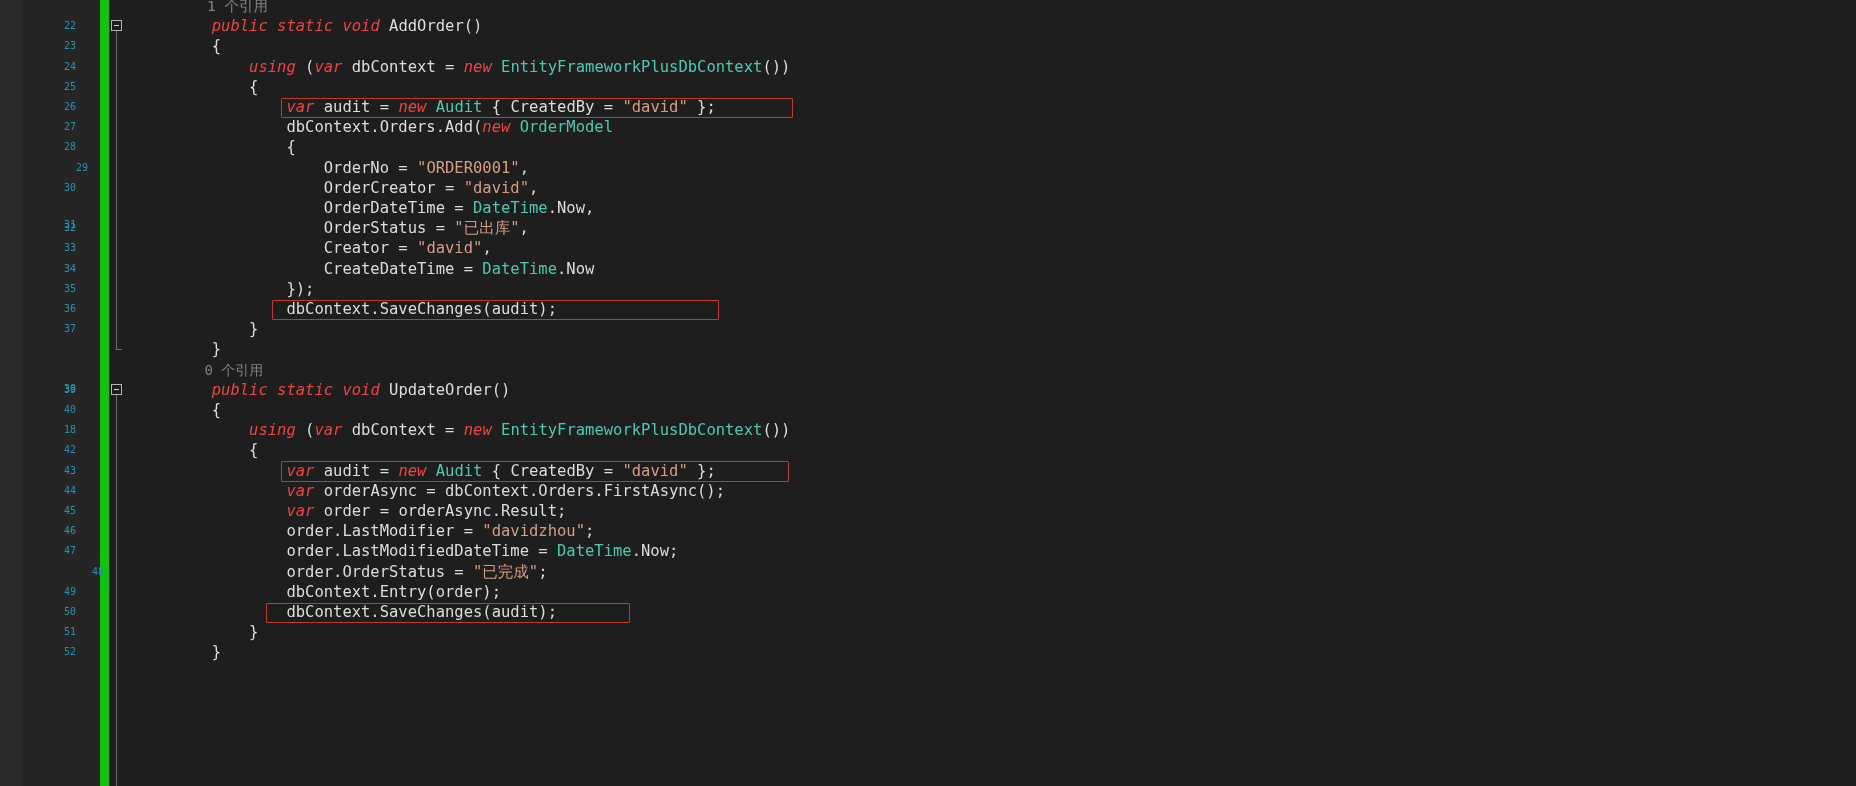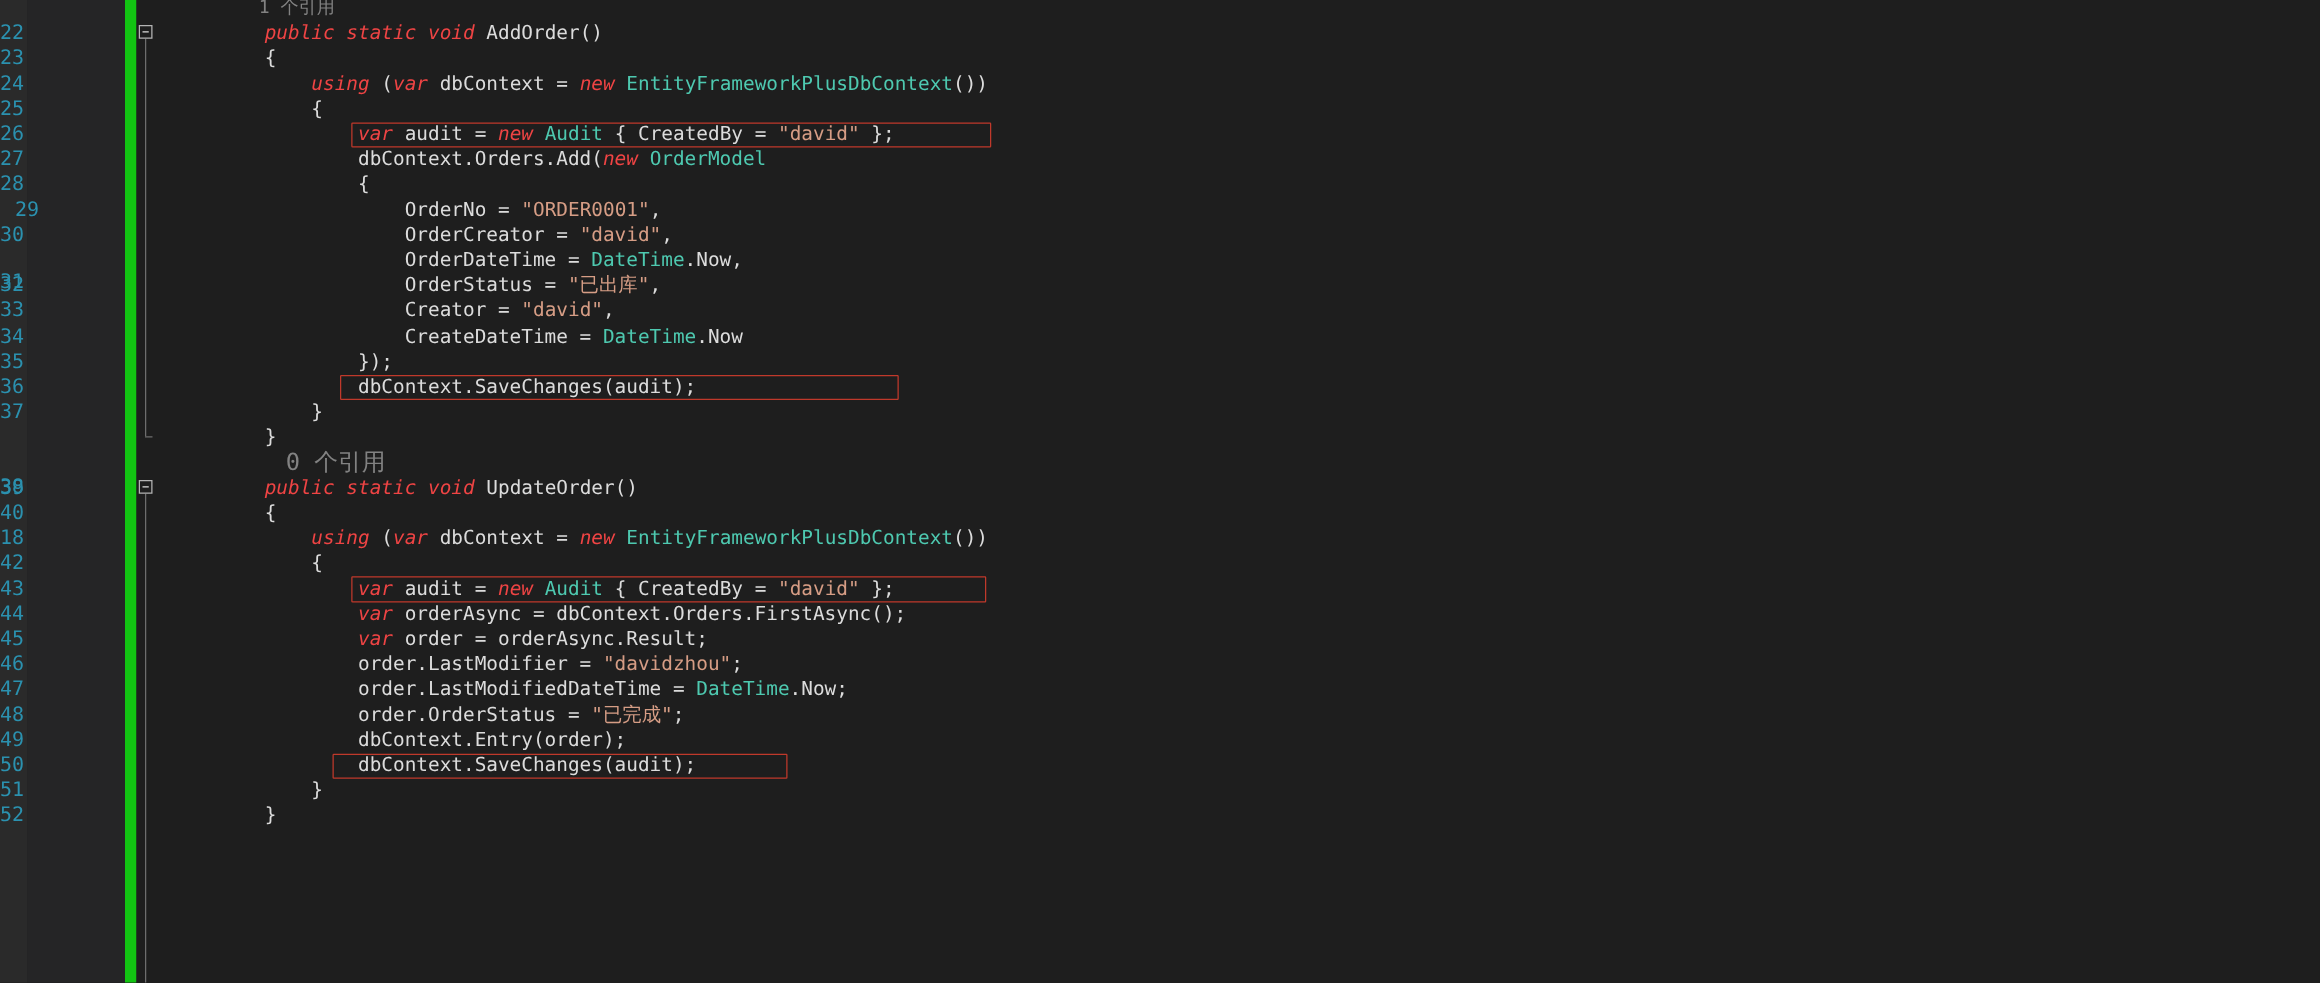--- a/index.html
+++ b/index.html
@@ -43,22 +43,23 @@
     position: absolute;
     left: 100px; top: 0;
     right: 0; height: 786px;
     background: #1e1e1e;
   }
 
   .lnum {
     position: absolute;
     left: 0;
     width: 76px;
+    text-align: right;
     color: #2b91af;
-    font-size: 16px;
+    font-size: 10px;
     font-family: "DejaVu Sans Mono", "Liberation Mono", monospace;
     letter-spacing: 0px;
   }
 
   
   .changebar {
     position: absolute;
     left: 100px;
     width: 9px;
     background: #12c412;
@@ -166,21 +167,21 @@
       <div class="lnum" style="position: absolute; top: 339.4px; height: 20.2px; line-height: 20.2px; margin-top: 40px;">38</div>
       <div class="lnum" style="position: absolute; top: 379.8px; height: 20.2px; line-height: 20.2px;">39</div>
       <div class="lnum" style="position: absolute; top: 400px; height: 20.2px; line-height: 20.2px;">40</div>
       <div class="lnum" style="position: absolute; top: 420.2px; height: 20.2px; line-height: 20.2px;">18</div>
       <div class="lnum" style="position: absolute; top: 440.4px; height: 20.2px; line-height: 20.2px;">42</div>
       <div class="lnum" style="position: absolute; top: 460.6px; height: 20.2px; line-height: 20.2px;">43</div>
       <div class="lnum" style="position: absolute; top: 480.8px; height: 20.2px; line-height: 20.2px;">44</div>
       <div class="lnum" style="position: absolute; top: 501px; height: 20.2px; line-height: 20.2px;">45</div>
       <div class="lnum" style="position: absolute; top: 521.2px; height: 20.2px; line-height: 20.2px;">46</div>
       <div class="lnum" style="position: absolute; top: 541.4px; height: 20.2px; line-height: 20.2px;">47</div>
-      <div class="lnum" style="position: absolute; top: 561.6px; height: 20.2px; line-height: 20.2px;">48</div>
+      <div class="lnum" style="position: absolute; top: 561.6px; height: 20.2px; line-height: 20.2px; padding-left: 28px;">48</div>
       <div class="lnum" style="position: absolute; top: 581.8px; height: 20.2px; line-height: 20.2px;">49</div>
       <div class="lnum" style="position: absolute; top: 602px; height: 20.2px; line-height: 20.2px;">50</div>
       <div class="lnum" style="position: absolute; top: 622.2px; height: 20.2px; line-height: 20.2px;">51</div>
       <div class="lnum" style="position: absolute; top: 642.4px; height: 20.2px; line-height: 20.2px;">52</div>
     </div>
   <div id="layer-text">
       <div class="textline" style="top: 16.2px; left: 137.08px; height: 20.2px; line-height: 20.2px;"><span class="pln">        </span><span class="kw">public</span><span class="pln"> </span><span class="kw">static</span><span class="pln"> </span><span class="kw">void</span><span class="pln"> AddOrder()</span></div>
       <div class="textline" style="top: 36.4px; left: 137.08px; height: 20.2px; line-height: 20.2px;"><span class="pln">        {</span></div>
       <div class="textline" style="top: 56.6px; left: 137.08px; height: 20.2px; line-height: 20.2px;"><span class="pln">            </span><span class="kw">using</span><span class="pln"> (</span><span class="kw">var</span><span class="pln"> dbContext = </span><span class="kw">new</span><span class="pln"> </span><span class="typ">EntityFrameworkPlusDbContext</span><span class="pln">())</span></div>
       <div class="textline" style="top: 76.8px; left: 137.08px; height: 20.2px; line-height: 20.2px;"><span class="pln">            {</span></div>
@@ -207,21 +208,21 @@
       <div class="textline" style="top: 521.2px; left: 137.08px; height: 20.2px; line-height: 20.2px;"><span class="pln">                order.LastModifier = </span><span class="str">"davidzhou"</span><span class="pln">;</span></div>
       <div class="textline" style="top: 541.4px; left: 137.08px; height: 20.2px; line-height: 20.2px;"><span class="pln">                order.LastModifiedDateTime = </span><span class="typ">DateTime</span><span class="pln">.Now;</span></div>
       <div class="textline" style="top: 561.6px; left: 137.08px; height: 20.2px; line-height: 20.2px;"><span class="pln">                order.OrderStatus = </span><span class="str">"已完成"</span><span class="pln">;</span></div>
       <div class="textline" style="top: 581.8px; left: 137.08px; height: 20.2px; line-height: 20.2px;"><span class="pln">                dbContext.Entry(order);</span></div>
       <div class="textline" style="top: 602px; left: 137.08px; height: 20.2px; line-height: 20.2px;"><span class="pln">                dbContext.SaveChanges(audit);</span></div>
       <div class="textline" style="top: 622.2px; left: 137.08px; height: 20.2px; line-height: 20.2px;"><span class="pln">            }</span></div>
       <div class="textline" style="top: 642.4px; left: 137.08px; height: 20.2px; line-height: 20.2px;"><span class="pln">        }</span></div>
     </div>
   <div id="layer-codelens">
       <div class="textline cl" style="top: -4px; left: 137.08px; height: 20.2px; line-height: 20.2px; font-size: 14.5px;">        1 个引用</div>
-      <div class="textline cl" style="top: 359.6px; left: 137.08px; height: 20.2px; line-height: 20.2px; font-size: 19px; text-align: right;">        0 个引用</div>
+      <div class="textline cl" style="top: 359.6px; left: 137.08px; height: 20.2px; line-height: 20.2px; font-size: 14px; text-align: right;">        0 个引用</div>
     </div>
   <div id="layer-annot">
       <div class="annot" style="left: 281px; top: 97.5px; width: 512px; height: 20.7px;"></div>
       <div class="annot" style="left: 272px; top: 299.5px; width: 447px; height: 20.7px;"></div>
       <div class="annot" style="left: 281px; top: 461.1px; width: 508px; height: 20.7px;"></div>
       <div class="annot" style="left: 266px; top: 602.5px; width: 364px; height: 20.7px;"></div>
     </div>
 
 </div>
 

